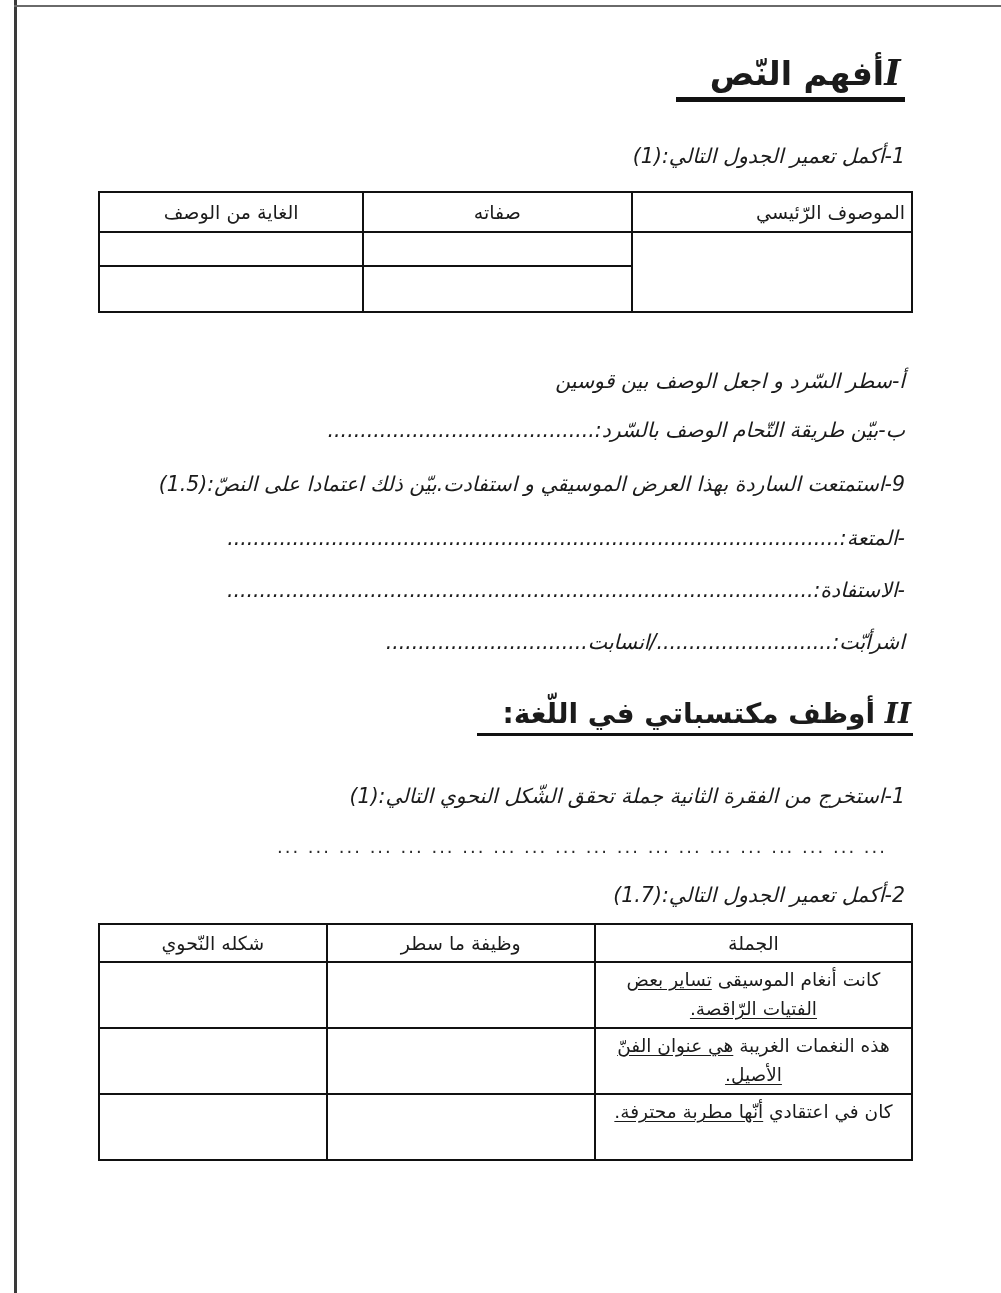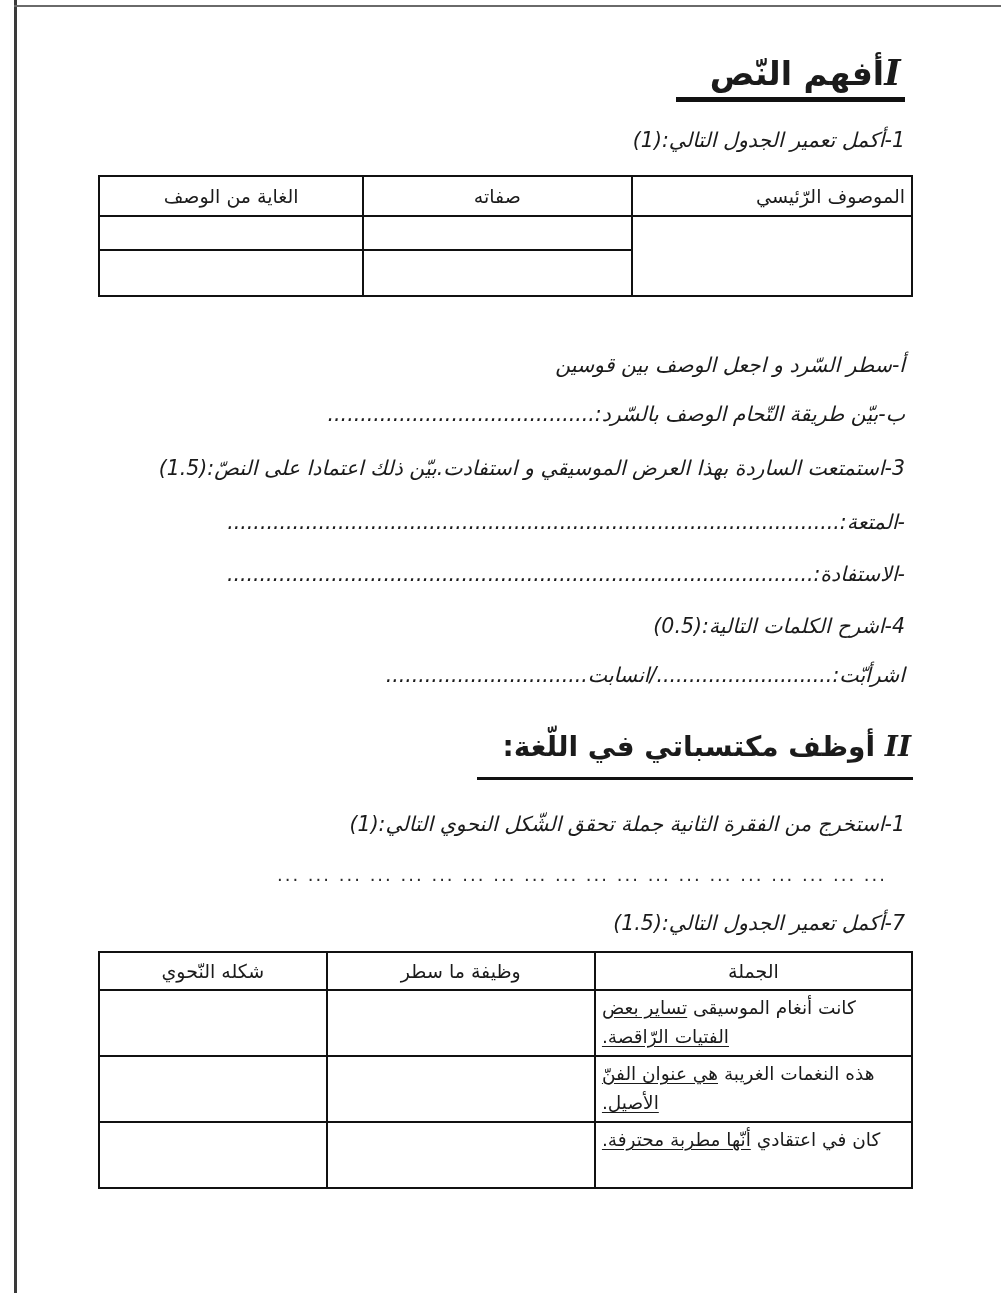--- a/index.html
+++ b/index.html
@@ -26,31 +26,31 @@
     padding:0 4px 4px 34px;
     border-bottom:5px solid #111;
     margin-bottom:24px;
     letter-spacing:0.5px;
   }
   .title1 .numeral{font-family:"DejaVu Serif",serif;font-style:italic;font-size:35px;}
   .title-row{text-align:right;}
   .title2{
     display:inline-block;
     font-size:28px;font-weight:bold;
-    padding:0 2px 14px 26px;
+    padding:0 2px 3px 26px;
     border-bottom:3px solid #111;
     margin:20px -8px 30px 0;
   }
   .title2 .numeral{font-family:"DejaVu Serif",serif;font-style:italic;}
   
   .q{
     font-style:italic;
     font-size:20.5px;
     line-height:28px;
-    margin:0 0 21px 0;
+    margin:16px 0 21px 0;
     white-space:nowrap;
   }
   .q.gap-lg{margin-bottom:26px;}
   .q.gap-md{margin-bottom:24px;}
   .dots-line{
     font-size:18px;letter-spacing:2px;
     margin:4px 18px 24px 0;
     color:#2a2a2a;
   }
   
@@ -70,21 +70,21 @@
     vertical-align:top;
     text-align:center;
     margin-left:19px;
   }
   .tbl1 th{height:34px;vertical-align:middle;}
   .tbl1 .r1 td{height:28px;}
   .tbl1 .r2 td{height:40px;}
   .tbl1 th.first{text-align:right;}
   .tbl2 th{height:32px;vertical-align:middle;}
   .tbl2 td.sentence{
-    text-align:left;
+    text-align:center;
     font-size:18.5px;
     line-height:29px;
     height:60px;
   }
   .tbl2 td.blank{height:60px;}
   .u{text-decoration:underline;text-underline-offset:3px;}
 </style>
 </head>
 <body>
 
@@ -119,33 +119,32 @@
       </tr>
       <tr class="r2">
         <td>&nbsp;</td>
         <td>&nbsp;</td>
       </tr>
     </tbody>
       </table>
 
     <div class="q">أ-سطر السّرد و اجعل الوصف بين قوسين</div>
     <div class="q gap-lg">ب-بيّن طريقة التّحام الوصف بالسّرد:.........................................</div>
-    <div class="q gap-lg">3-استمتعت الساردة بهذا العرض الموسيقي و استفادت.بيّن ذلك اعتمادا على النصّ:(1.5)</div>
+    <div class="q gap-lg">9-استمتعت الساردة بهذا العرض الموسيقي و استفادت.بيّن ذلك اعتمادا على النصّ:(1.5)</div>
     <div class="q gap-md">-المتعة:..............................................................................................</div>
     <div class="q gap-md">-الاستفادة:..........................................................................................</div>
-    <div class="q">4-اشرح الكلمات التالية:(0.5)</div>
     <div class="q">اشرأبّت:.........................../انسابت...............................</div>
 
     <div class="title-row">
       <div class="title2"><span class="numeral">II</span> <span>أوظف مكتسباتي في اللّغة:</span></div>
     </div>
 
     <div class="q gap-lg">1-استخرج من الفقرة الثانية  جملة تحقق الشّكل النحوي التالي:(1)</div>
     <div class="dots-line">... ... ... ... ... ... ... ... ... ... ... ... ... ... ... ... ... ... ... ...</div>
-    <div class="q" style="margin-bottom:14px;">7-أكمل تعمير الجدول التالي:(1.5)</div>
+    <div class="q" style="margin-bottom:14px;">2-أكمل تعمير الجدول التالي:(1.7)</div>
 
     <table class="tbl2">
       <colgroup>
           <col style="width:39%">
           <col style="width:33%">
           <col style="width:28%">
         </colgroup>
       <tbody>
           <tr>
         <th>الجملة</th>

